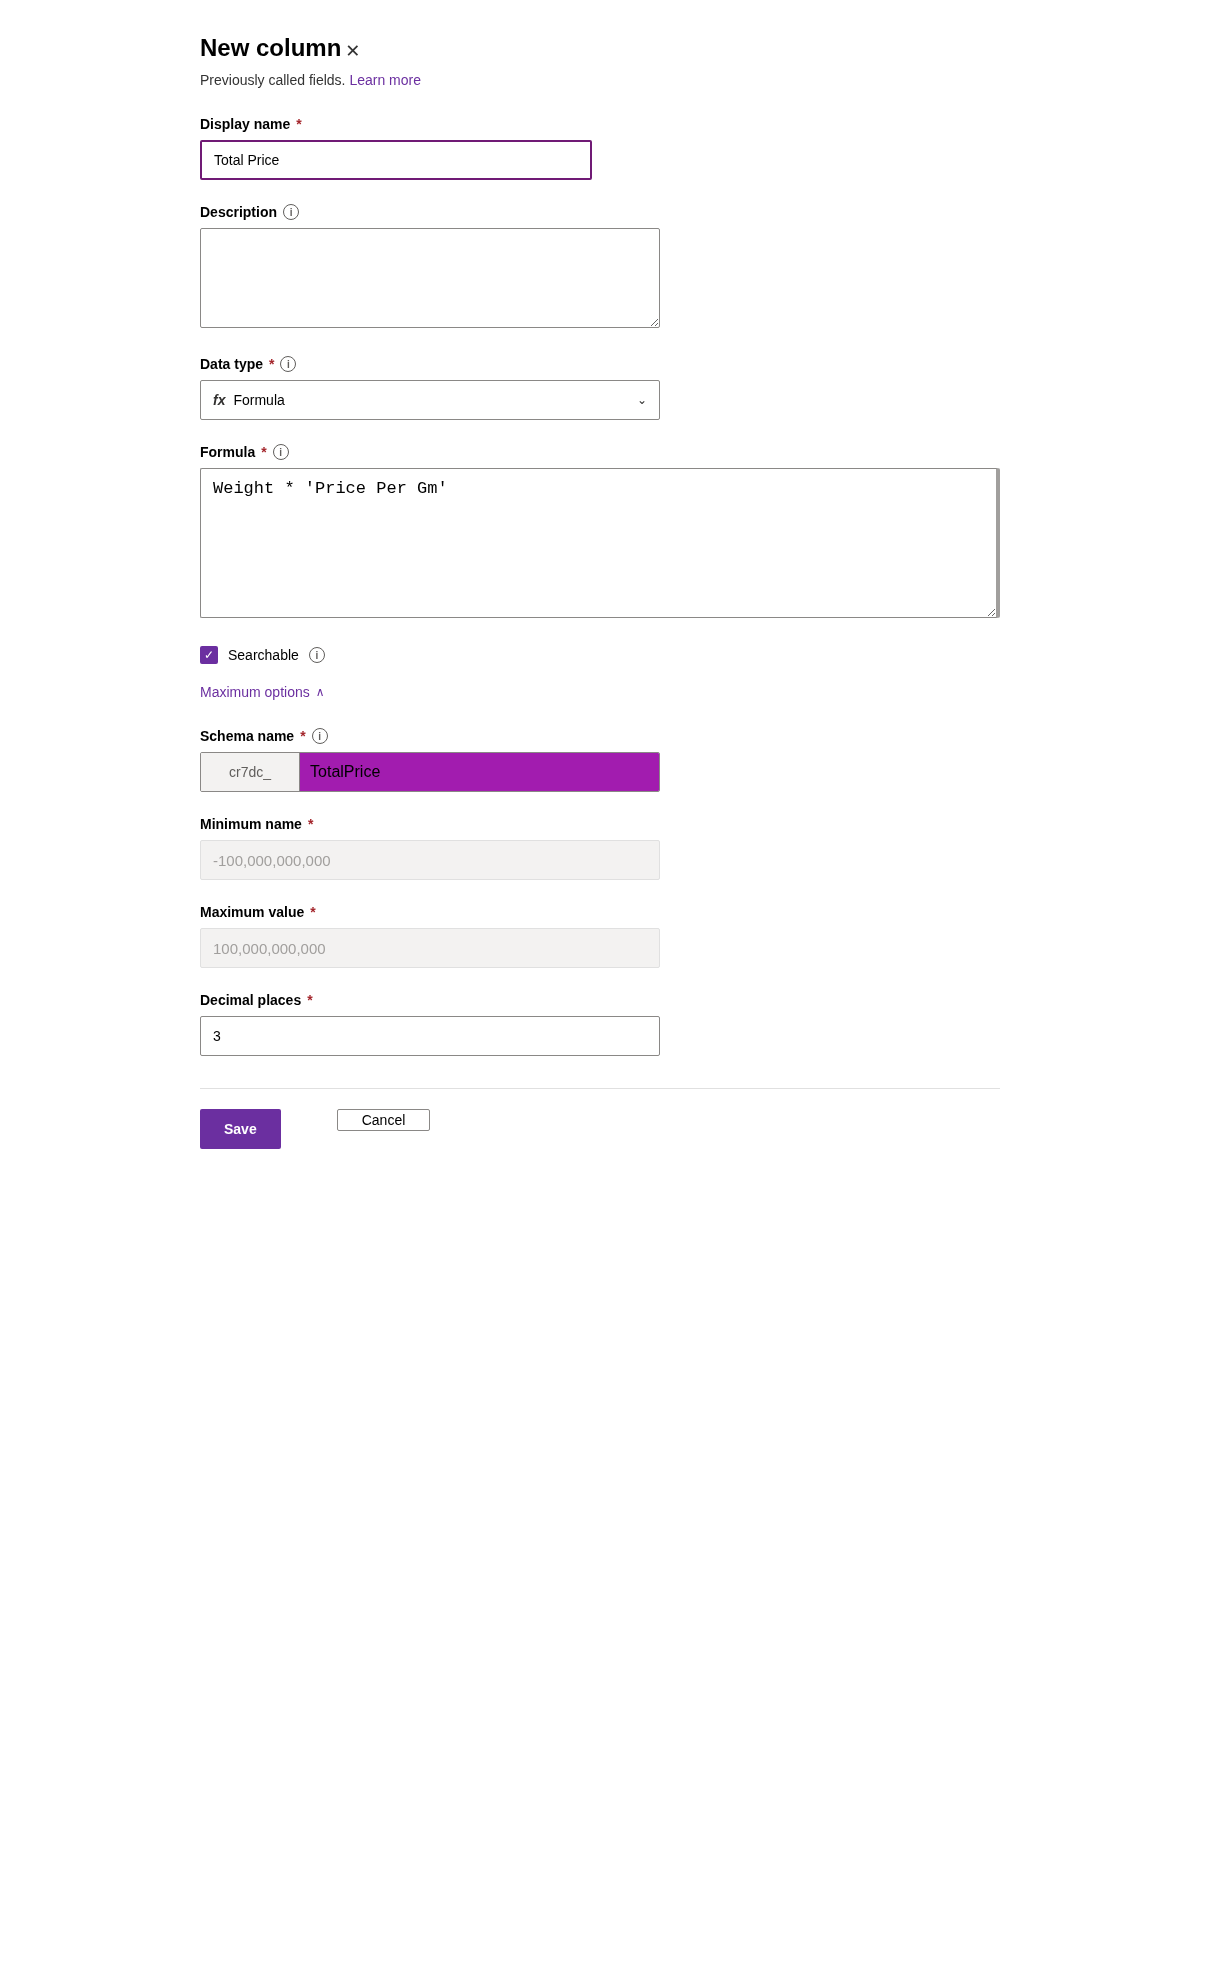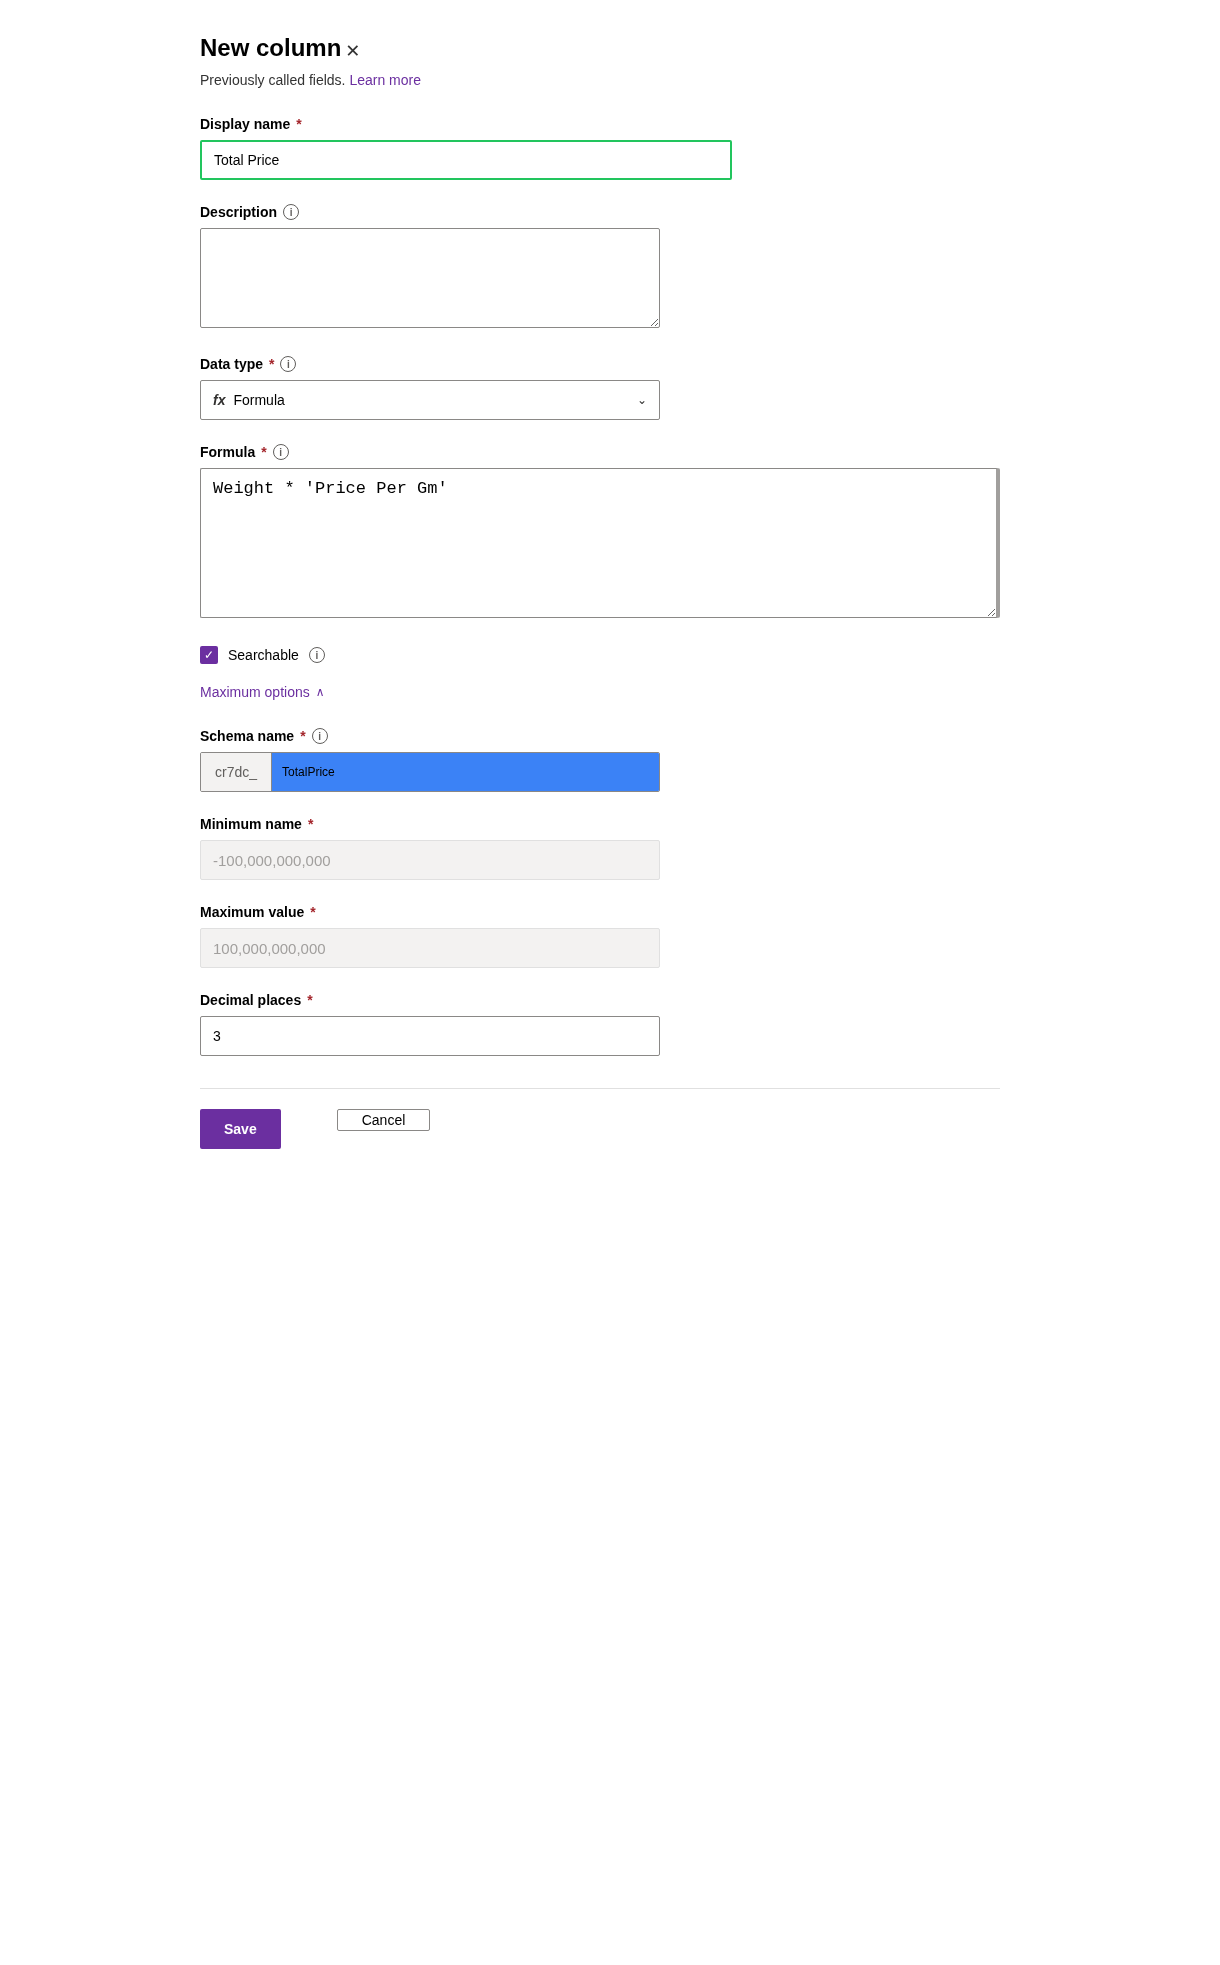--- a/index.html
+++ b/index.html
@@ -90,23 +90,23 @@
       border-radius: 50%;
       border: 1.5px solid #605e5c;
       color: #605e5c;
       font-size: 10px;
       font-weight: 700;
       cursor: pointer;
       flex-shrink: 0;
     }
 
     .text-input {
-      width: 532px;
-      height: 40px;
-      border: 2px solid #22c55e;
+      width: 392px;
+      height: 40px;
+      border: 2px solid #701a75;
       border-radius: 2px;
       padding: 0 12px;
       font-size: 14px;
       color: #000;
       outline: none;
       background: #fff;
     }
 
     .textarea-input {
       width: 460px;
@@ -240,37 +240,37 @@
       width: 460px;
       height: 40px;
       border: 1px solid #8a8886;
       border-radius: 2px;
       overflow: hidden;
     }
 
     .schema-prefix {
       display: flex;
       align-items: center;
-      padding: 0 14px;
+      padding: 0 28px;
       background: #f3f2f1;
       border-right: 1px solid #8a8886;
       font-size: 14px;
       color: #605e5c;
       white-space: nowrap;
       flex-shrink: 0;
     }
 
     .schema-input {
       flex: 1;
       border: none;
       outline: none;
       padding: 0 10px;
-      font-size: 12px;
-      color: #000;
-      background: #3b82f6;
+      font-size: 16px;
+      color: #000;
+      background: #a21caf;
     }
 
     .disabled-input {
       width: 460px;
       height: 40px;
       border: 1px solid #e0e0e0;
       border-radius: 2px;
       padding: 0 12px;
       font-size: 15px;
       color: #a19f9d;

